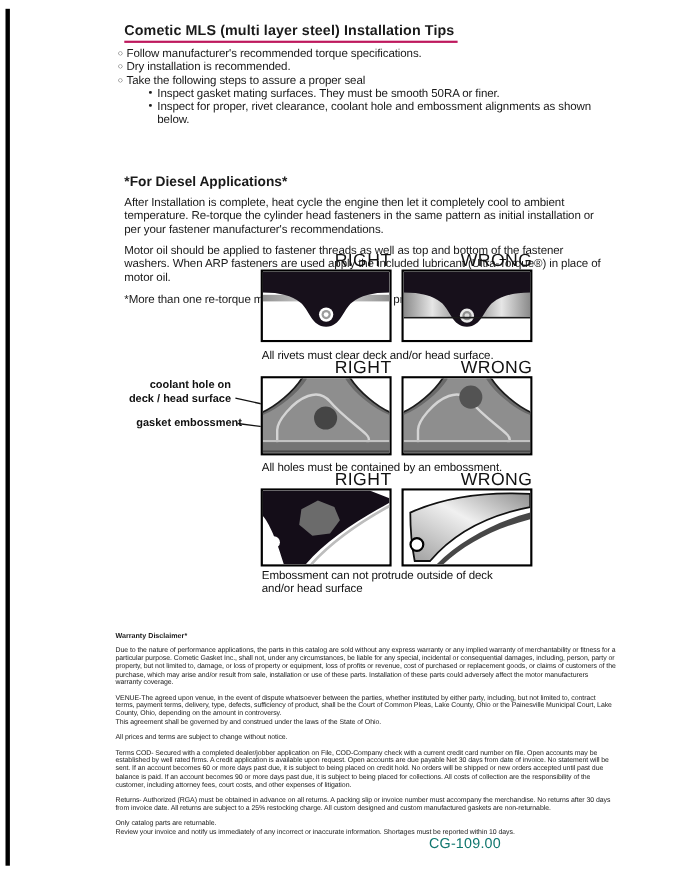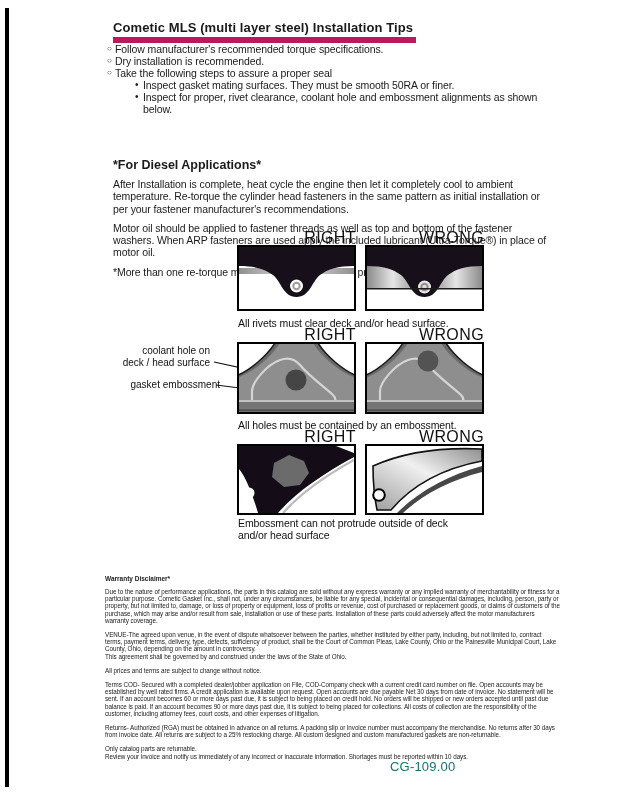--- a/index.html
+++ b/index.html
@@ -4,39 +4,39 @@
 <style>
   html,body { margin:0; padding:0; background:#ffffff; }
   #page {
     position:relative; width:618px; height:800px; background:#ffffff;
     font-family:"Liberation Sans", sans-serif; color:#1a1a1a; overflow:hidden;
   }
   .edge-line { position:absolute; left:5px; top:8px; width:4px; height:779px; background:#000; }
 
   .doc-title {
     position:absolute; left:113px; top:20px; font-size:13px; font-weight:bold;
-    letter-spacing:0.1px; border-bottom:6px solid #be185d; padding:0 3px 2px 0; white-space:nowrap;
+    letter-spacing:0.1px; border-bottom:2px solid #be185d; padding:0 3px 2px 0; white-space:nowrap;
   }
 
   .bullets { position:absolute; left:107px; top:43px; width:460px; font-size:10.5px; letter-spacing:-0.1px; }
   .b-row { display:flex; align-items:flex-start; line-height:12px; margin-bottom:0; }
   .b-row .mark { width:8px; flex:0 0 8px; font-size:8px; line-height:12px; }
   .b-row.sub { padding-left:28px; }
   .b-row.sub .mark { font-size:10px; }
 
   .diesel { position:absolute; left:113px; top:116px; width:434px;margin-top:42px; }
   .diesel h3 { margin:0 0 6px 0; font-size:12.5px; font-weight:bold; }
   .diesel p { margin:0 0 7px 0; font-size:10.5px; line-height:12.3px; letter-spacing:-0.1px; }
 
   .figs { position:absolute; left:0; top:0; width:618px; height:800px; pointer-events:none; }
   .fig-label { position:absolute; width:119px; text-align:right; font-size:16px; letter-spacing:0.4px; color:#111; }
   .fig-box { position:absolute; width:119px; border:2px solid #000; background:#fff; box-sizing:border-box; }
   .fig-box svg { display:block; }
   .fig-caption { position:absolute; font-size:10.5px; letter-spacing:-0.1px; color:#111; white-space:pre-line; line-height:12px; }
-  .side-label { position:absolute; font-size:10px; line-height:11.5px; text-align:right; color:#111; white-space:pre-line; }
+  .side-label { position:absolute; font-size:10px; line-height:11.5px; text-align:right; color:#111; white-space:pre-line;font-weight:bold; }
   .leaders { position:absolute; left:205px; top:350px; }
 
   .fineprint { position:absolute; left:105px; top:575px; width:455px; }
   .fineprint h4 { margin:0 0 6px 0; font-size:6.5px; font-weight:bold; }
   .fineprint p { margin:0 0 7px 0; font-size:6.3px; line-height:7.2px; white-space:pre-line; letter-spacing:-0.05px; }
 
   .footer-code { position:absolute; left:390px; top:759px; font-size:13px; letter-spacing:0.2px; color:#0f766e; }
 </style>
 </head>
 <body>

